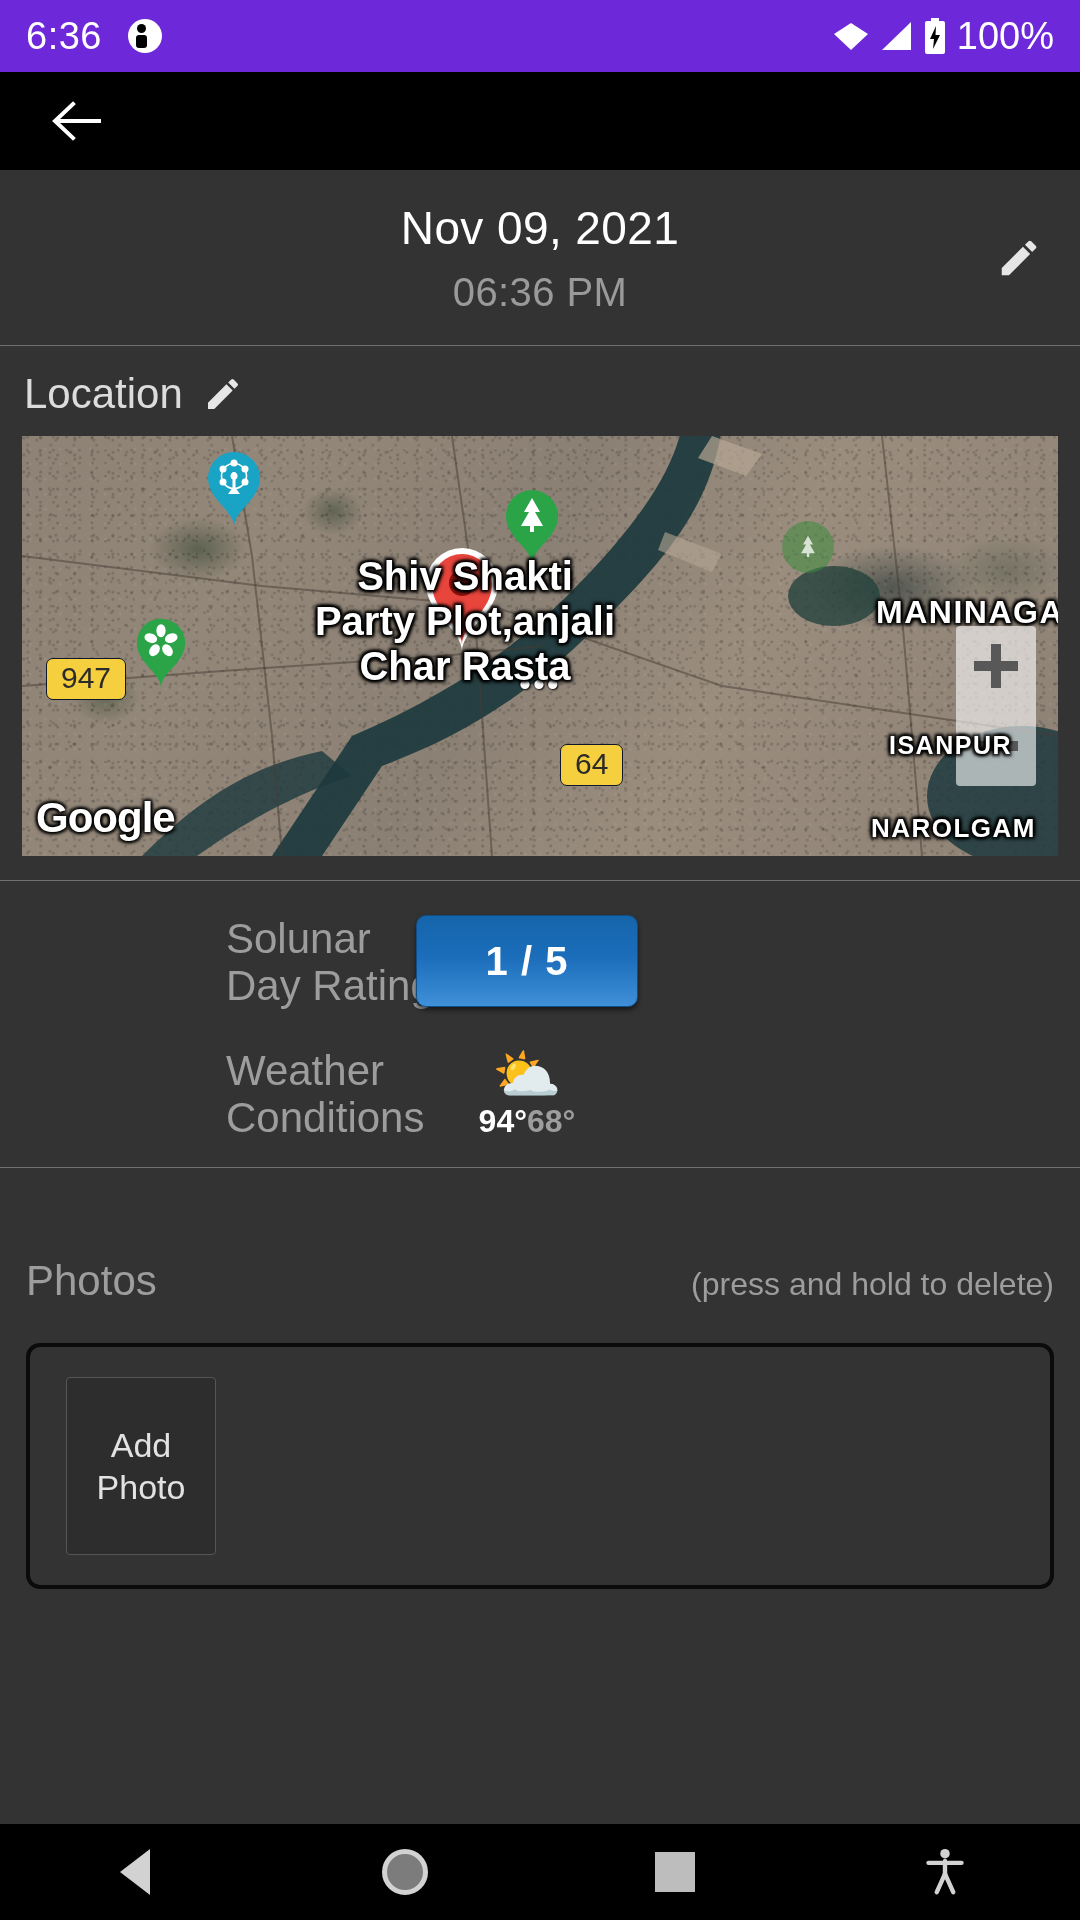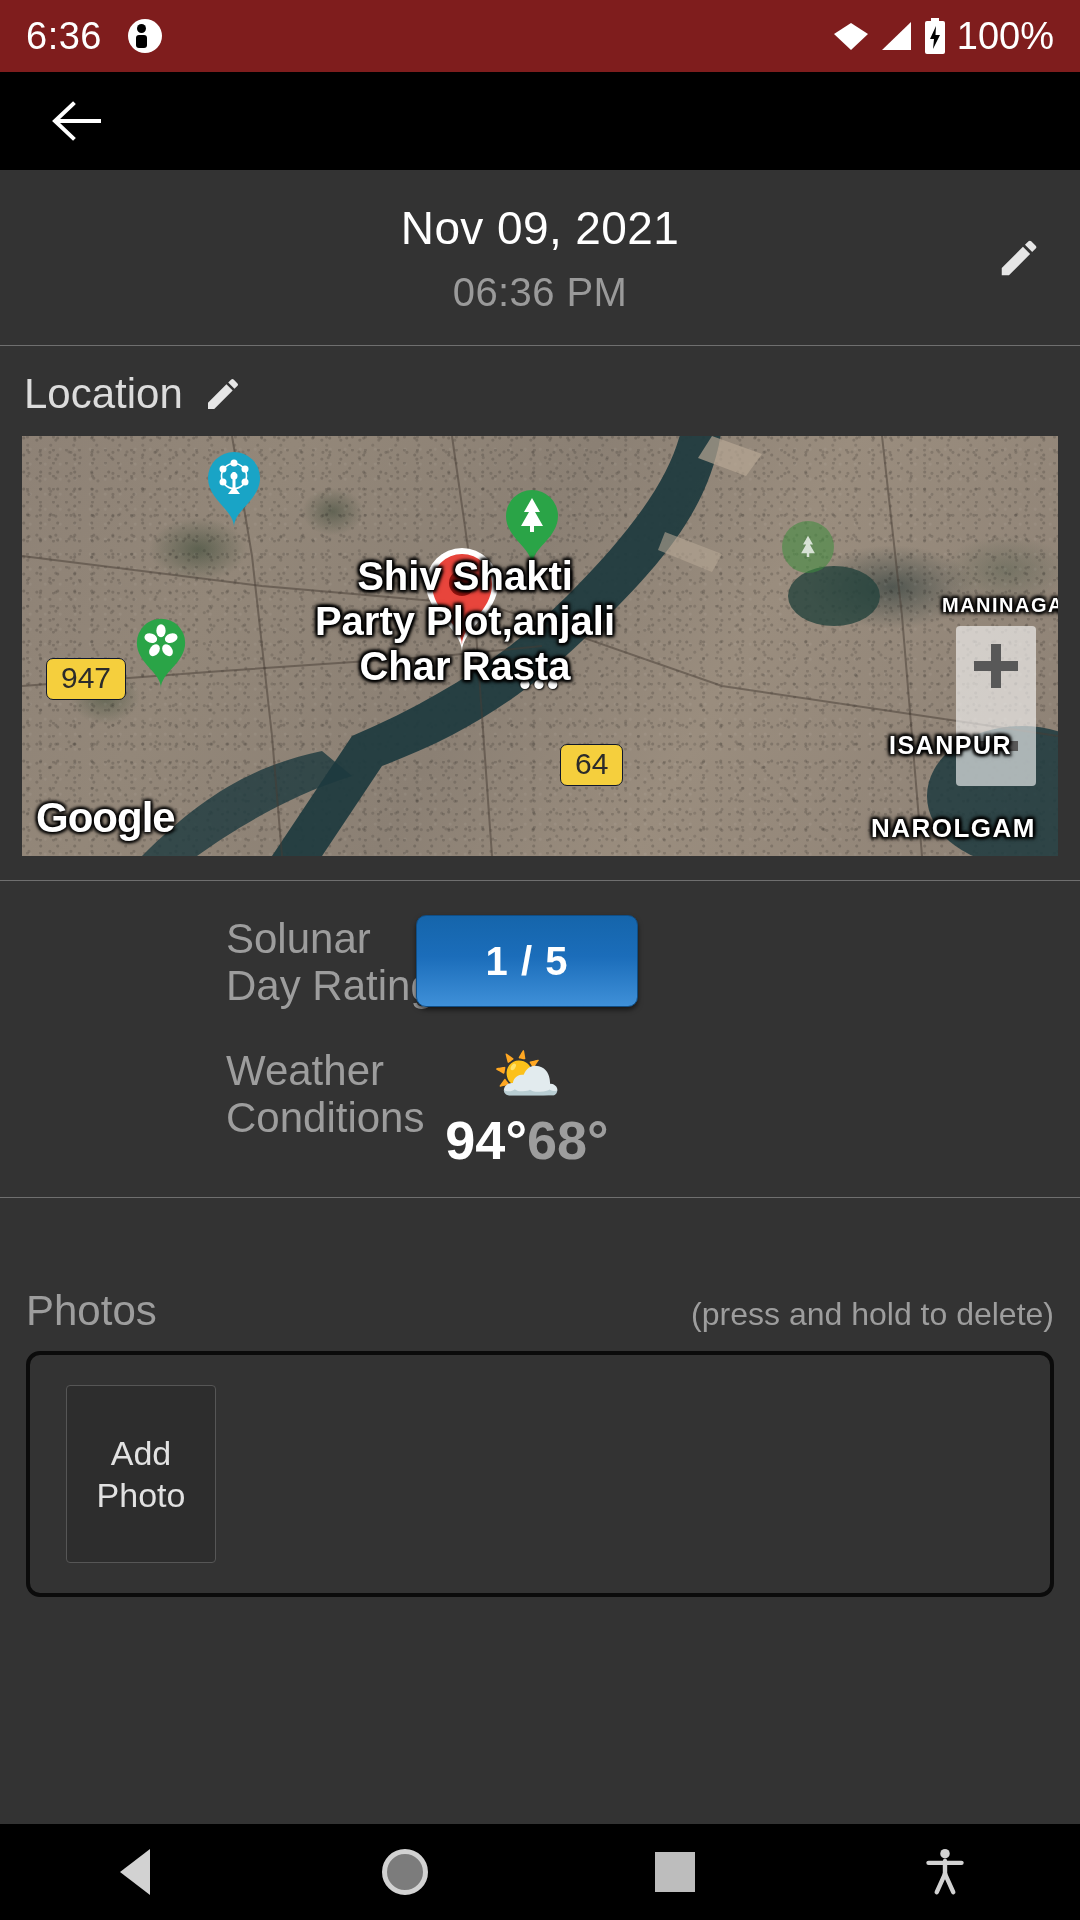--- a/index.html
+++ b/index.html
@@ -6,21 +6,21 @@
   html,body { width:1080px; height:1920px; }
   body {
     background:#333333;
     font-family:"Liberation Sans", sans-serif;
     color:#ffffff;
     overflow:hidden;
   }
 
   
   .status-bar{
-    height:72px; background:#7f1d1d; display:flex; align-items:center;
+    height:72px; background:#6d28d9; display:flex; align-items:center;
     padding:0 26px; position:relative;
   }
   .sb-left{ display:flex; align-items:center; gap:26px; }
   .sb-time{ font-size:38px; letter-spacing:0.5px; font-weight:400; color:#fff; }
   .sb-notif{
     width:34px; height:34px; border-radius:50%;
     background:#fff; position:relative; display:inline-block;
   }
   .sb-notif::before{
     content:""; position:absolute; left:9px; top:5px;
@@ -129,21 +129,21 @@
   .map-label{
     position:absolute; color:#fff; font-weight:700;
     text-shadow: -2px -2px 3px #000, 2px -2px 3px #000, -2px 2px 3px #000, 2px 2px 3px #000,
                  0 0 6px rgba(0,0,0,.9);
     white-space:nowrap; z-index:7; pointer-events:none;
   }
   .lbl-poi{
     left:288px; top:118px; font-size:40px; line-height:1.12; text-align:center;
     white-space:normal; width:310px;
   }
-  .lbl-maninagar{ right:-6px; top:158px; font-size:20px; letter-spacing:1.5px; }
+  .lbl-maninagar{ right:-6px; top:158px; font-size:32px; letter-spacing:1.5px; }
   .lbl-isanpur{ right:46px; top:295px; font-size:25px; letter-spacing:1.5px; z-index:9;}
   .lbl-narolgam{ right:22px; top:377px; font-size:26px; letter-spacing:1.5px; }
 
   .road-shield{
     position:absolute; background:#f5cf3d; color:#2b2b2b; font-size:30px;
     font-weight:400; padding:2px 14px 4px 14px; border-radius:7px; z-index:6;
     border:1px solid #0f172a;
   }
   .shield-947{ left:24px; top:222px; }
   .shield-64{  left:538px; top:308px; }
@@ -205,31 +205,31 @@
     box-shadow: 0 3px 5px rgba(0,0,0,.55);
     display:flex; align-items:center; justify-content:center;
     color:#fff; font-size:40px; font-weight:700; letter-spacing:1px;
   }
   .weather-row{ margin-top:38px; }
   .weather-box{
     margin-left:-24px; width:222px; display:flex; flex-direction:column;
     align-items:center;
   }
   .weather-icon{ font-size:56px; line-height:1; }
-  .weather-temps{ margin-top:6px; font-size:54px; }
+  .weather-temps{ margin-top:0; font-size:32px; }
   .temp-hi{ color:#ffffff; font-weight:700; }
   .temp-lo{ color:#9d9d9d; font-weight:700; }
 
   
   .photos-section{ background:#333333; padding:44px 26px 0 26px; }
   .photos-head{ display:flex; align-items:baseline; }
   .photos-title{ font-size:42px; color:#9d9d9d;margin-top:45px; }
   .photos-hint{ margin-left:auto; font-size:32px; color:#9d9d9d; }
   .photos-box{
-    margin-top:16px; height:246px; border:4px solid #0b0b0b; border-radius:14px;
+    margin-top:38px; height:246px; border:4px solid #0b0b0b; border-radius:14px;
     display:flex; align-items:center; padding-left:36px;
   }
   .add-photo{
     width:150px; height:178px; background:#2d2d2d; border:1px solid #565656;
     border-radius:4px; display:flex; align-items:center; justify-content:center;
     text-align:center; font-size:34px; color:#e2e2e2; line-height:1.25;
     font-weight:400;
   }
 
   

